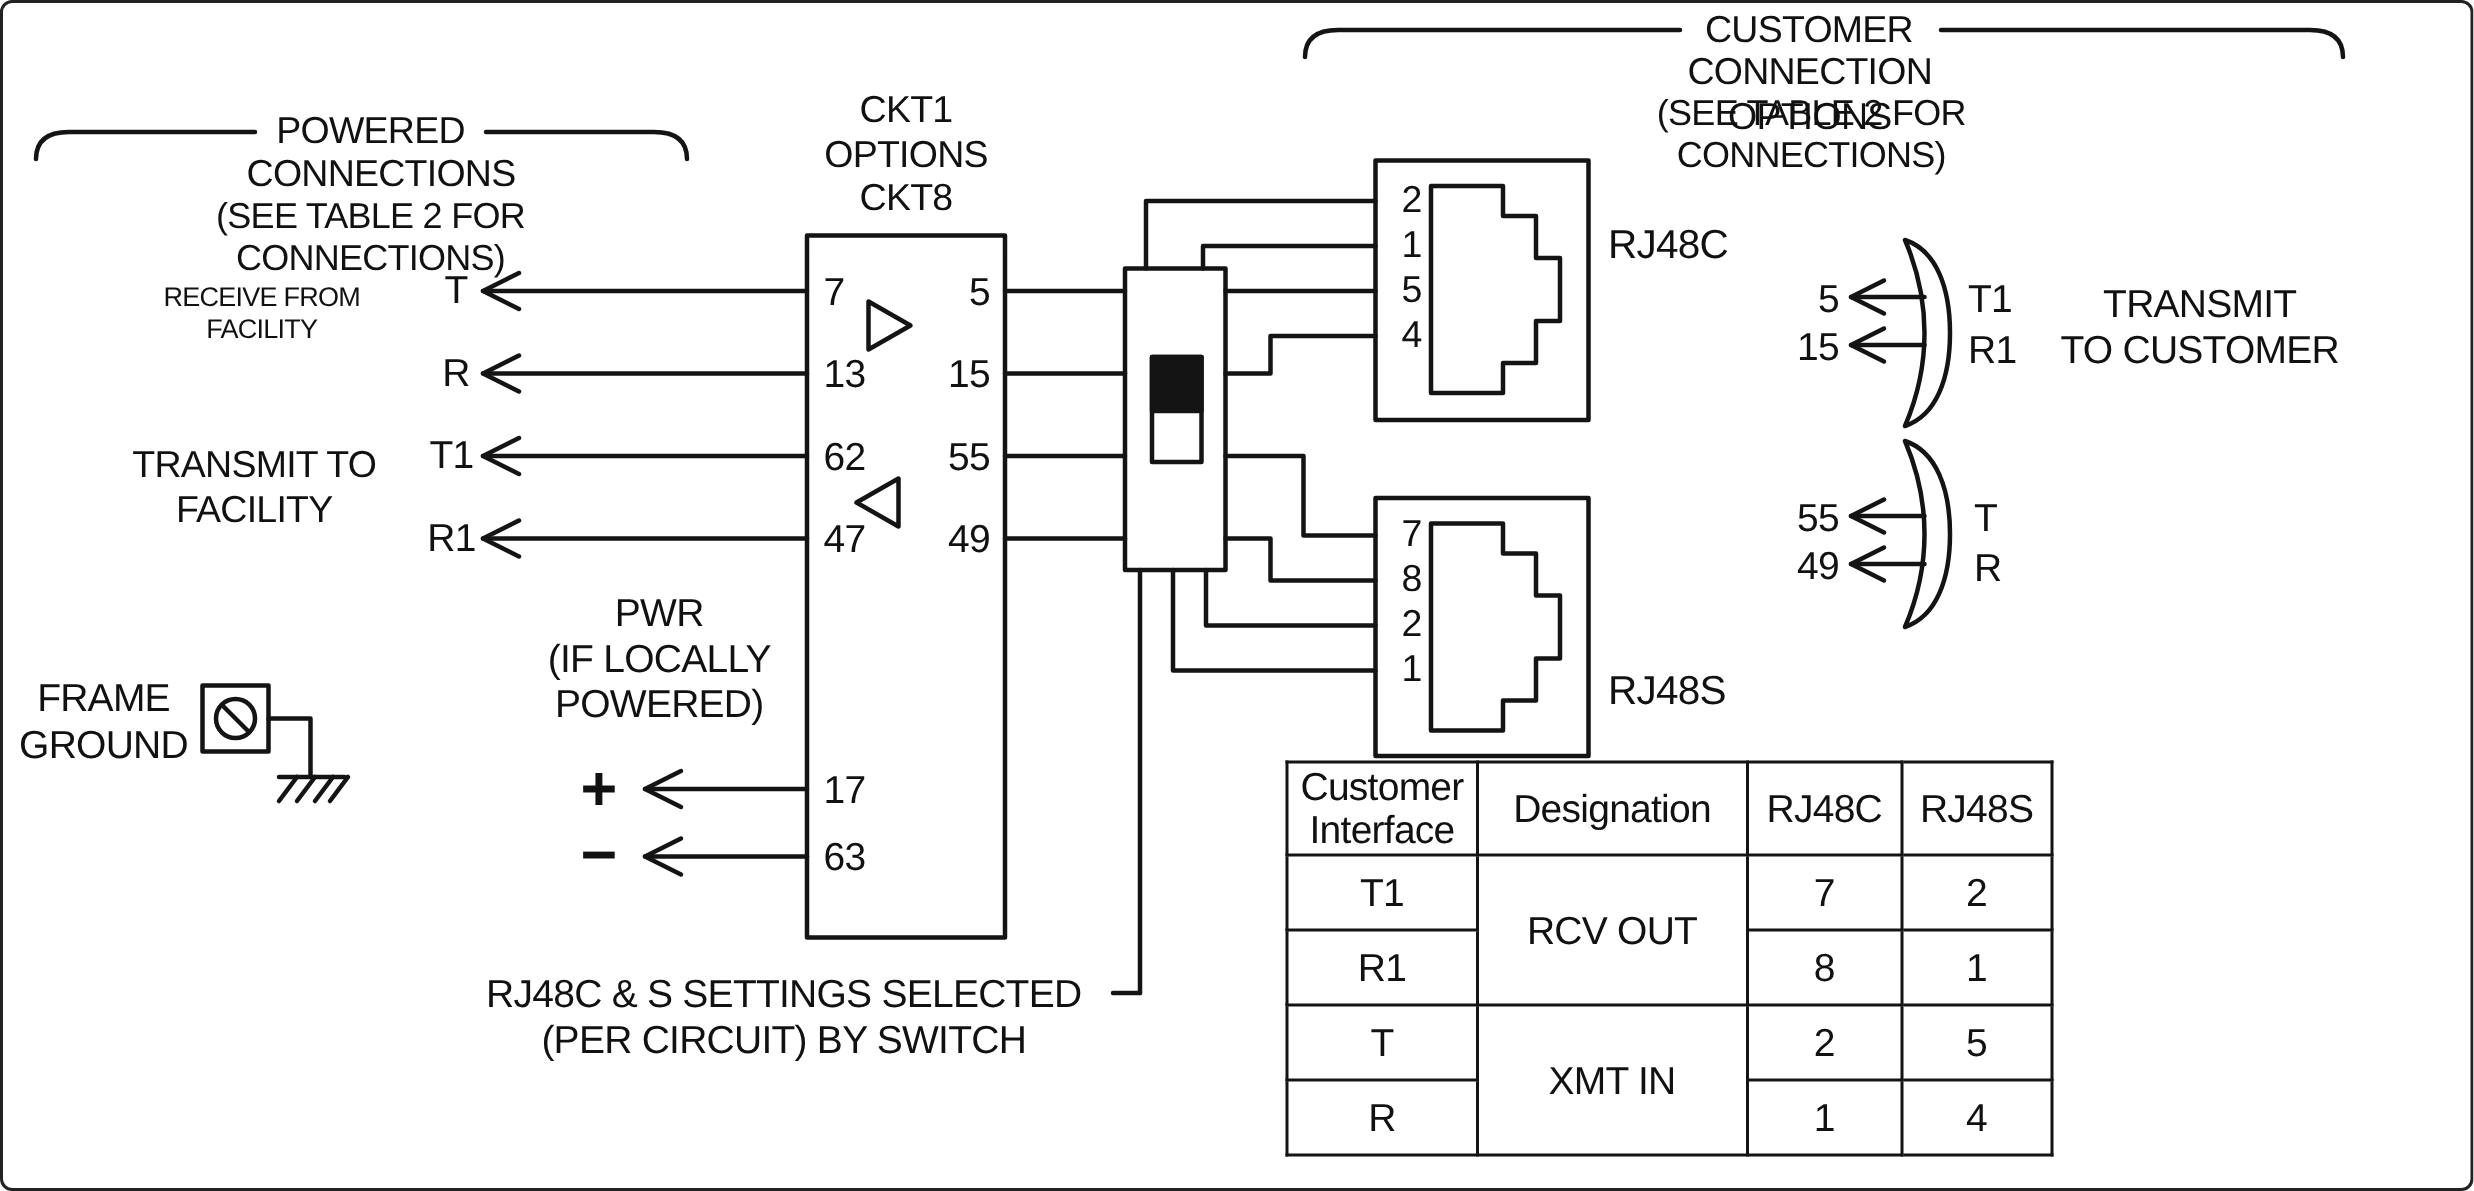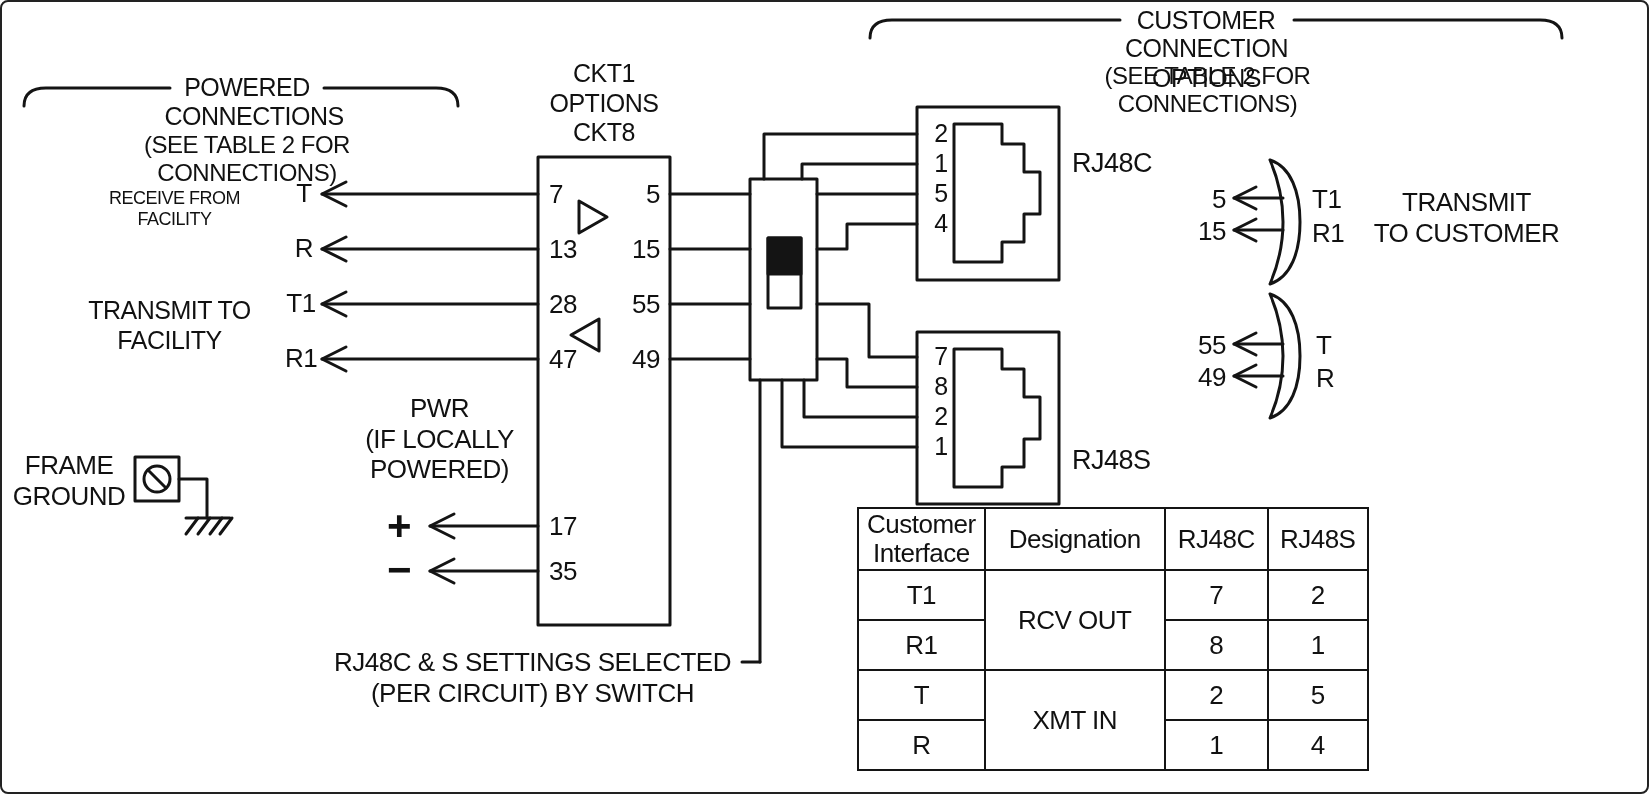--- a/index.html
+++ b/index.html
@@ -156,35 +156,35 @@
   <div class="lbl" style="left:286px;top:231px;width:32px;font-size:26px">R</div>
   <div class="lbl" style="left:278px;top:286px;width:42px;font-size:26px">T1</div>
   <div class="lbl" style="left:278px;top:341px;width:42px;font-size:26px">R1</div>
 
   <div class="lbl" style="left:528px;top:57px;width:148px;font-size:25px">CKT1
 OPTIONS
 CKT8</div>
 
   <div class="lbl tl" style="left:547px;top:177px;width:40px;font-size:26px">7</div>
   <div class="lbl tl" style="left:547px;top:232px;width:40px;font-size:26px">13</div>
-  <div class="lbl tl" style="left:547px;top:287px;width:40px;font-size:26px">28</div>
+  <div class="lbl tl" style="left:547px;top:287px;width:40px;font-size:26px">62</div>
   <div class="lbl tl" style="left:547px;top:342px;width:40px;font-size:26px">47</div>
 
   <div class="lbl tr" style="left:612px;top:177px;width:46px;font-size:26px">5</div>
   <div class="lbl tr" style="left:612px;top:232px;width:46px;font-size:26px">15</div>
   <div class="lbl tr" style="left:612px;top:287px;width:46px;font-size:26px">55</div>
   <div class="lbl tr" style="left:612px;top:342px;width:46px;font-size:26px">49</div>
 
   <div class="lbl" style="left:340px;top:391px;width:195px;font-size:26px">PWR
 (IF LOCALLY
 POWERED)</div>
   <div class="lbl big" style="left:376px;top:499px;width:42px;font-size:42px">+</div>
   <div class="lbl big" style="left:376px;top:543px;width:42px;font-size:42px">−</div>
   <div class="lbl tl" style="left:547px;top:509px;width:46px;font-size:26px">17</div>
-  <div class="lbl tl" style="left:547px;top:554px;width:46px;font-size:26px">35</div>
+  <div class="lbl tl" style="left:547px;top:554px;width:46px;font-size:26px">63</div>
 
   <div class="lbl" style="left:2px;top:448px;width:130px;font-size:26px">FRAME
 GROUND</div>
 
   <div class="lbl" style="left:1118px;top:4px;width:172px;font-size:25px">CUSTOMER</div>
   <div class="lbl" style="left:1072px;top:32px;width:265px;font-size:25px">CONNECTION OPTIONS</div>
   <div class="lbl" style="left:1028px;top:60px;width:355px;font-size:24px">(SEE TABLE 2 FOR CONNECTIONS)</div>
 
   <div class="lbl" style="left:924px;top:117px;width:30px;font-size:25px">2</div>
   <div class="lbl" style="left:924px;top:147px;width:30px;font-size:25px">1</div>
@@ -203,21 +203,21 @@
   <div class="lbl tl" style="left:1310px;top:182px;width:46px;font-size:26px">T1</div>
   <div class="lbl tl" style="left:1310px;top:216px;width:46px;font-size:26px">R1</div>
   <div class="lbl" style="left:1352px;top:185px;width:225px;font-size:26px">TRANSMIT
 TO CUSTOMER</div>
 
   <div class="lbl tr" style="left:1168px;top:328px;width:56px;font-size:26px">55</div>
   <div class="lbl tr" style="left:1168px;top:360px;width:56px;font-size:26px">49</div>
   <div class="lbl tl" style="left:1314px;top:328px;width:40px;font-size:26px">T</div>
   <div class="lbl tl" style="left:1314px;top:361px;width:40px;font-size:26px">R</div>
 
-  <div class="lbl" style="left:308px;top:645px;width:445px;font-size:26px">RJ48C &amp; S SETTINGS SELECTED
+  <div class="lbl" style="left:298px;top:645px;width:445px;font-size:26px">RJ48C &amp; S SETTINGS SELECTED
 (PER CIRCUIT) BY SWITCH</div>
 
   <table id="conn-table">
     <colgroup>
       <col style="width:122px">
         <col style="width:180px">
         <col style="width:103px">
         <col style="width:100px">
     </colgroup>
     <thead>

